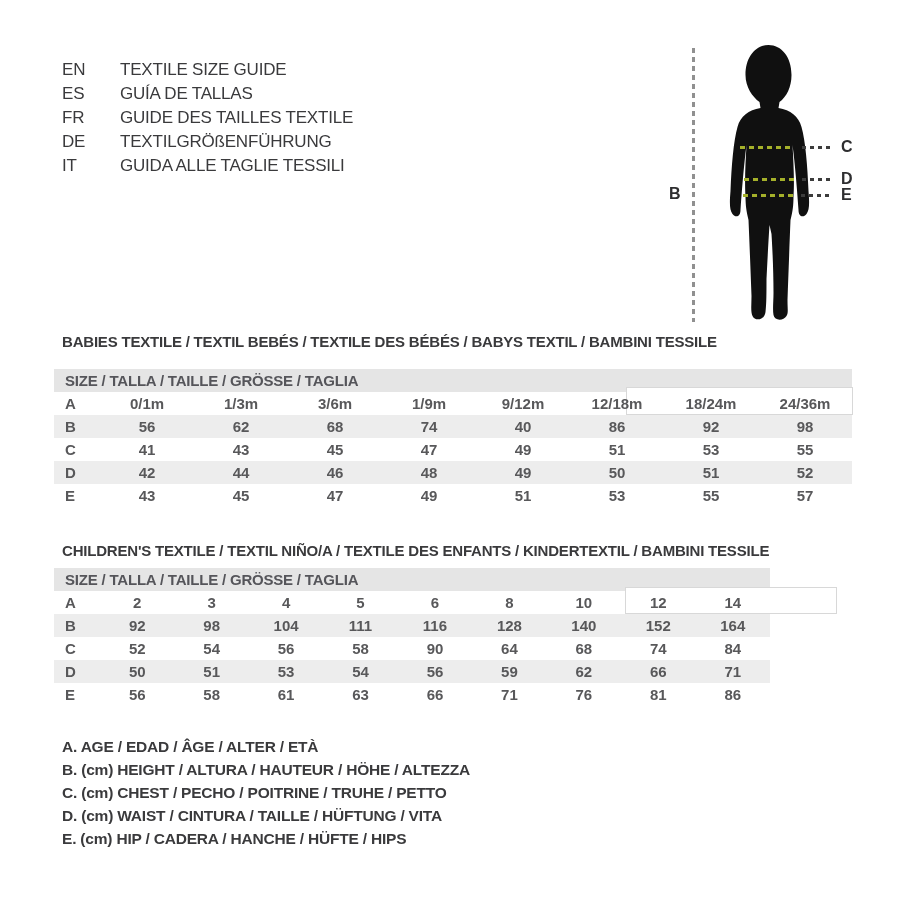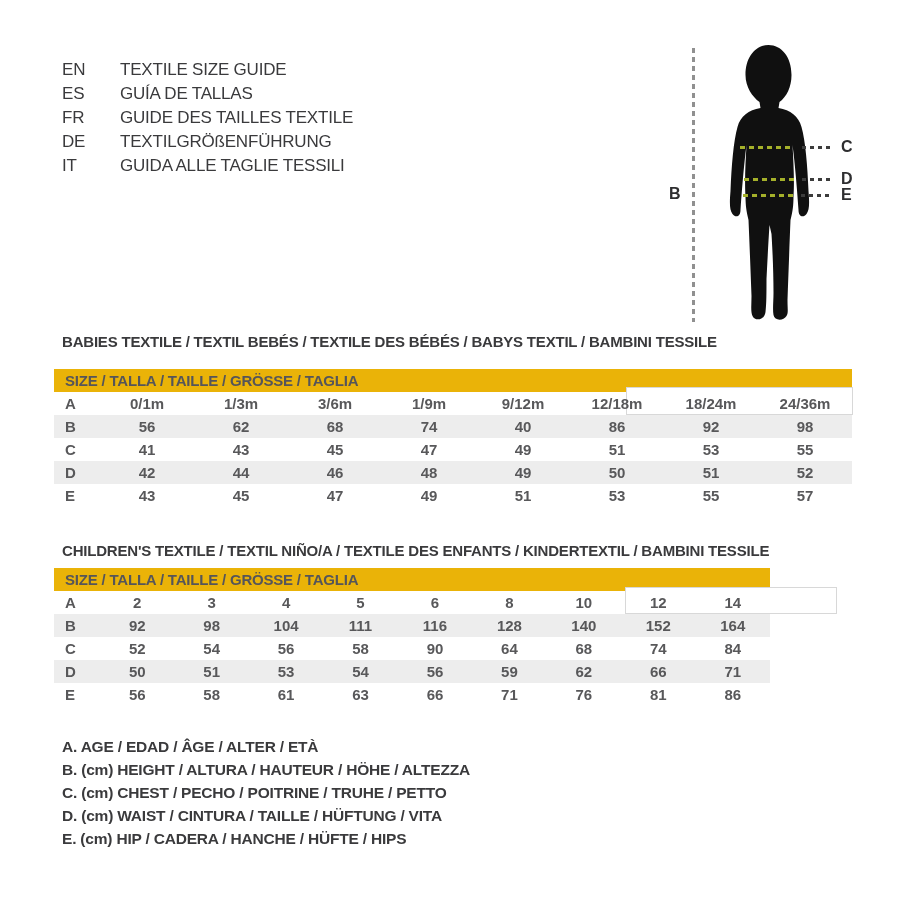--- a/index.html
+++ b/index.html
@@ -20,21 +20,21 @@
   .mline.dark{background:repeating-linear-gradient(90deg,#3c3c3c 0 4px,transparent 4px 8px);}
   .m-label{position:absolute;font-size:16px;font-weight:bold;color:#2e2e30;line-height:16px;}
   
   .section-title{position:absolute;left:62px;font-size:15px;font-weight:bold;color:#3a3a3c;letter-spacing:-0.2px;white-space:nowrap;}
   .babies-title{top:333px;}
   .children-title{top:542px;}
   
   .size-table{position:absolute;left:54px;}
   .babies-table{top:369px;width:798px;}
   .children-table{top:568px;width:716px;}
-  .thead{position:relative;height:23px;line-height:23px;background:#eab308;color:#55555a;
+  .thead{position:relative;height:23px;line-height:23px;background:#e5e5e5;color:#55555a;
     font-size:15px;font-weight:bold;padding-left:11px;box-sizing:border-box;letter-spacing:-0.2px;}
   .trow{position:relative;display:flex;height:23px;line-height:23px;font-size:15px;font-weight:bold;color:#58585a;}
   .trow.alt{background:#ededed;}
   .rlabel{width:46px;padding-left:11px;box-sizing:border-box;}
   .cell{flex:1;text-align:center;}
   .hl-box{position:absolute;background:#ffffff;border:1px solid #d8d8d8;box-sizing:border-box;}
   .hl-babies{left:572px;top:18px;width:227px;height:28px;}
   .hl-children{left:571px;top:19px;width:212px;height:27px;}
   
   .legend{position:absolute;left:62px;top:735px;}

